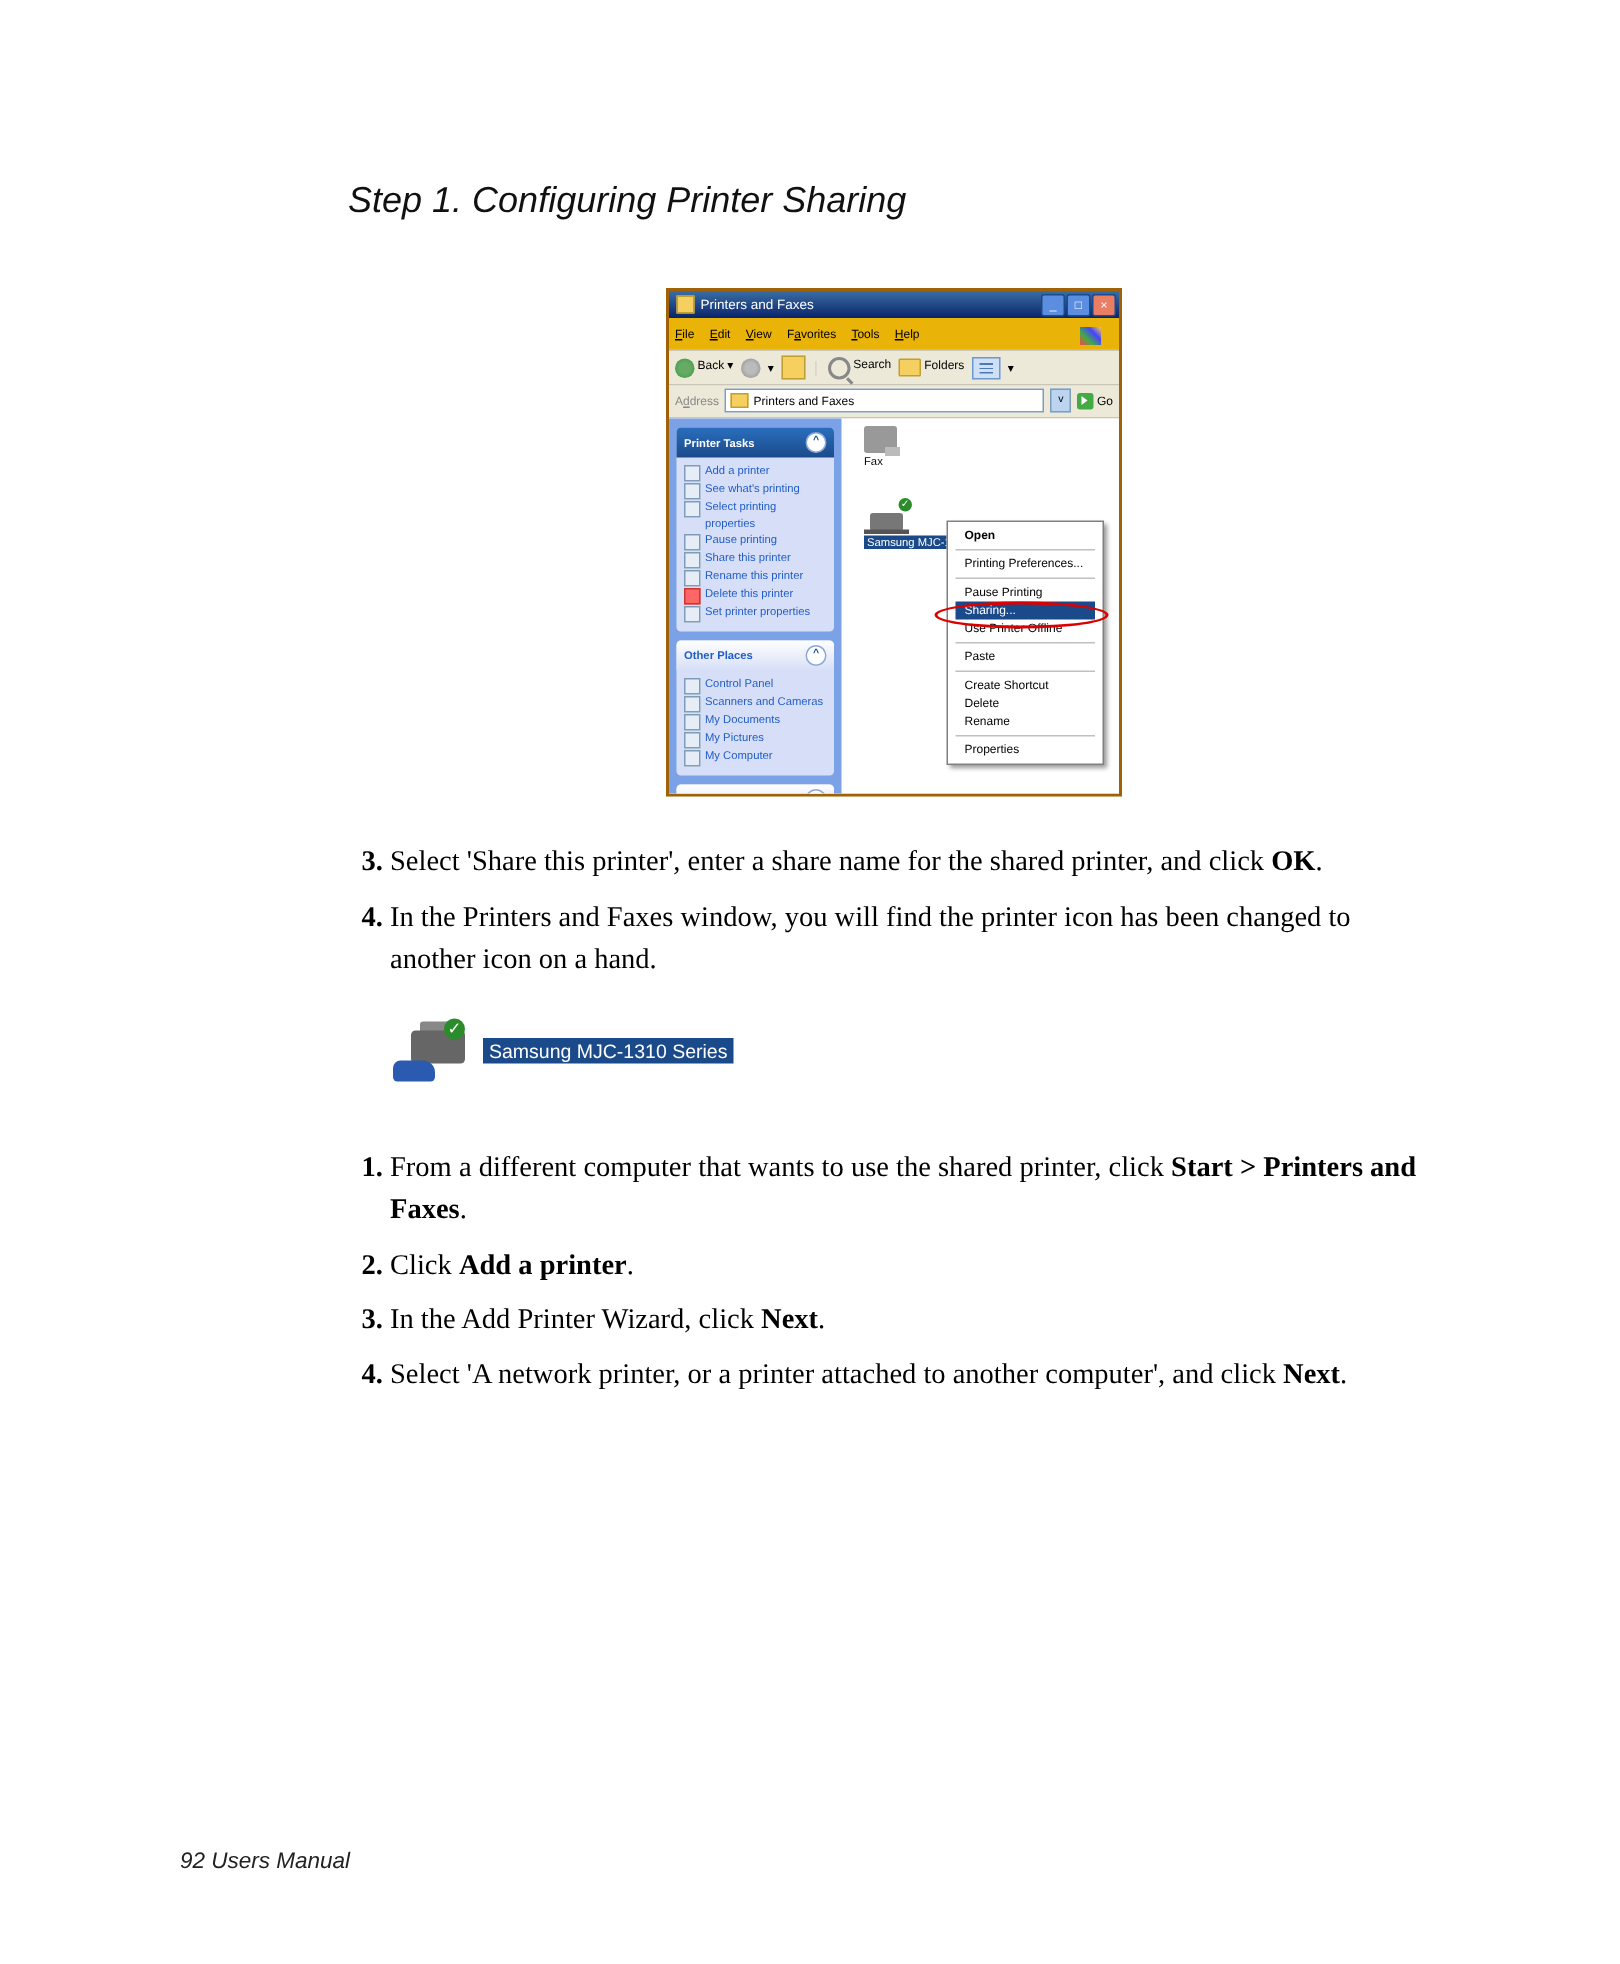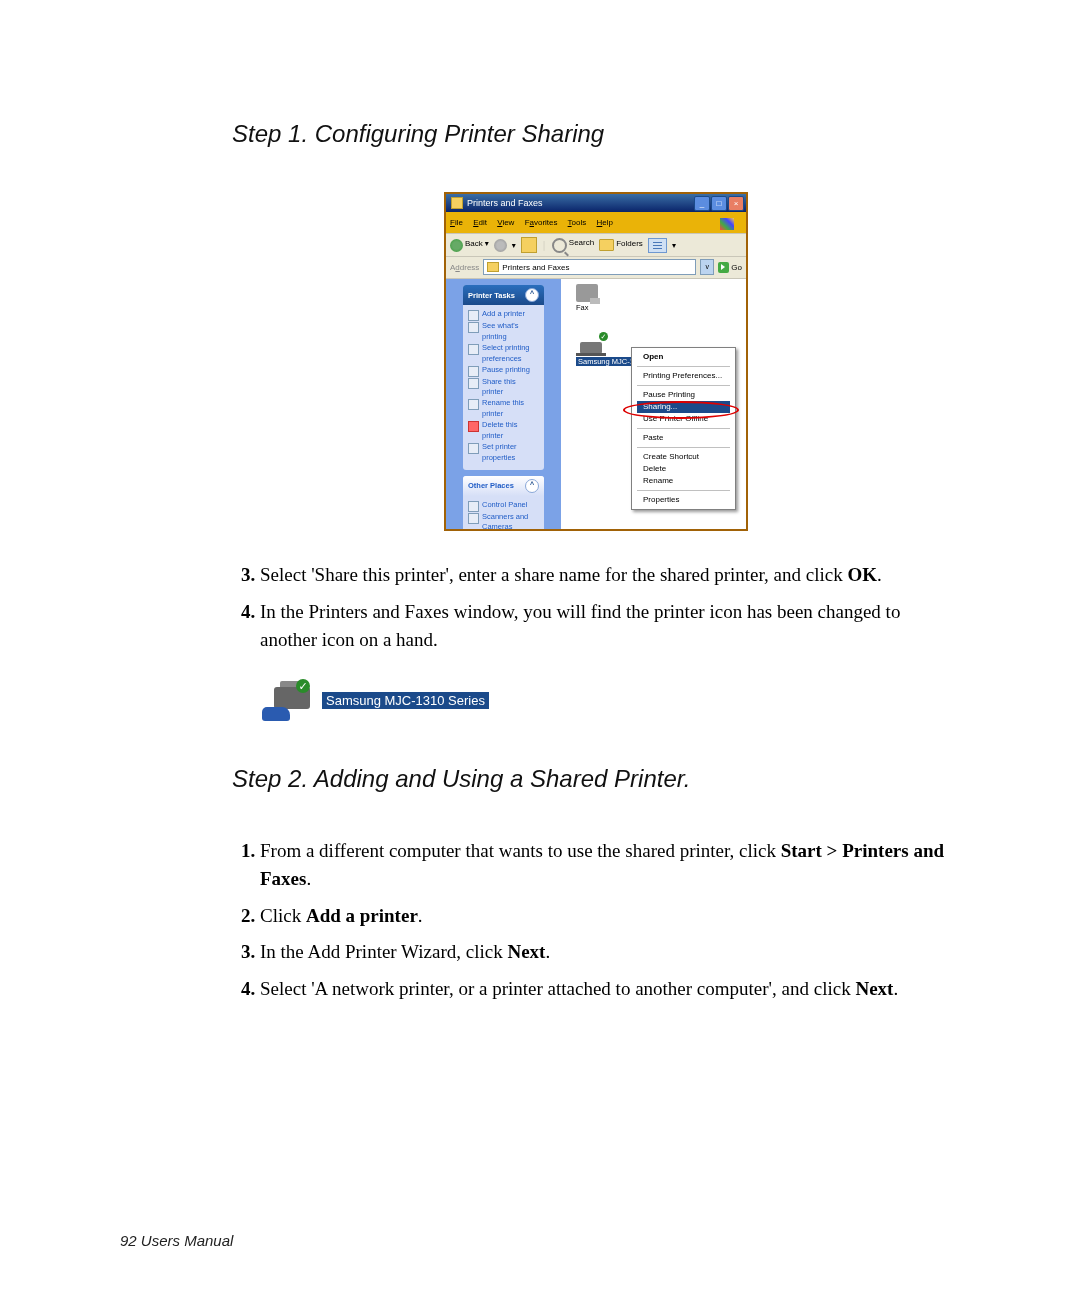--- a/index.html
+++ b/index.html
@@ -39,21 +39,21 @@
   .views{width:17px;height:13px;border:1px solid #6e98d0;background:#cfe0f4;display:inline-flex;align-items:center;justify-content:center}
   .views .dots{width:9px;height:7px;background:repeating-linear-gradient(#4a78b8 0 1px,transparent 1px 3px)}
   .addrbar{background:#ece9d8;padding:2px 4px 3px;display:flex;align-items:center;gap:4px;border-bottom:1px solid #c9c6b8}
   .addrfield{flex:1;background:#fff;border:1px solid #7f9db9;height:14px;display:flex;align-items:center;padding:0 3px;font-size:8px;gap:3px}
   .addrfield .ficon{width:10px;height:8px;background:#f5d060;border:1px solid #c0a030}
   .ddarrow{width:12px;height:14px;background:#bcd4f0;border:1px solid #7f9db9;text-align:center;line-height:13px;font-size:7px}
   .gobtn{display:flex;align-items:center;gap:2px;font-size:8px}
   .gobtn .go{width:11px;height:11px;background:#4a4;border-radius:2px;position:relative}
   .gobtn .go:after{content:"";position:absolute;left:3px;top:2px;border-left:4px solid #fff;border-top:3px solid transparent;border-bottom:3px solid transparent}
   .body{display:flex;background:#fff;height:250px}
-  .sidepane{width:115px;background:#7ba2e7;padding:6px 17px;box-sizing:border-box;overflow:hidden}
+  .sidepane{width:115px;background:#7ba2e7;padding:6px 5px;box-sizing:border-box;overflow:hidden}
   .panel{background:#d6dff7;border-radius:3px;margin-bottom:6px;font-size:7.5px}
   .panel .phdr{background:linear-gradient(#fff,#d6dff7);color:#215dc6;font-weight:bold;padding:3px 5px;border-radius:3px 3px 0 0;display:flex;justify-content:space-between;align-items:center}
   .panel .phdr.dark{background:linear-gradient(#2a6ebd,#1b4a8a);color:#fff}
   .panel .phdr .chev{width:12px;height:12px;border:1px solid #8aa8d8;border-radius:50%;text-align:center;line-height:10px;font-size:7px;background:#fff;color:#1b4a8a}
   .panel ul{list-style:none;margin:0;padding:4px 5px 6px}
   .panel li{color:#215dc6;line-height:1.45;display:flex;align-items:flex-start;gap:3px}
   .panel li .mi{width:9px;height:9px;flex:none;margin-top:1px;border:1px solid #7f9db9;background:#e7edf7}
   .panel li.del .mi{background:#f66;border-color:#c33}
   .main{flex:1;position:relative;padding:8px 6px}
   .printer{width:30px;height:22px;position:relative}
@@ -150,21 +150,21 @@
                 <li>
                     <span class="mi"></span>
                     <span>Add a printer</span>
                   </li>
                 <li>
                     <span class="mi"></span>
                     <span>See what's printing</span>
                   </li>
                 <li>
                     <span class="mi"></span>
-                    <span>Select printing preferences</span>
+                    <span>Select printing properties</span>
                   </li>
                 <li>
                     <span class="mi"></span>
                     <span>Pause printing</span>
                   </li>
                 <li>
                     <span class="mi"></span>
                     <span>Share this printer</span>
                   </li>
                 <li>
@@ -262,21 +262,20 @@
         <div class="sp">
           <div class="ptop"></div>
             <div class="pbody"></div>
             <div class="hand"></div>
             <div class="chk">✓</div>
         </div>
         <span class="lbl">Samsung MJC-1310 Series</span>
       </div>
     </div>
 
-    <h2 class="step">Step 2. Adding and Using a Shared Printer.</h2>
 
     <ol class="steps">
       <li><span>From a different computer that wants to use the shared printer, click </span><span class="b">Start &gt; Printers and Faxes</span><span>.</span></li>
       <li><span>Click </span><span class="b">Add a printer</span><span>.</span></li>
       <li><span>In the Add Printer Wizard, click </span><span class="b">Next</span><span>.</span></li>
       <li><span>Select 'A network printer, or a printer attached to another computer', and click </span><span class="b">Next</span><span>.</span></li>
     </ol>
 
   </div>
   <div class="footer">92  Users Manual</div>

